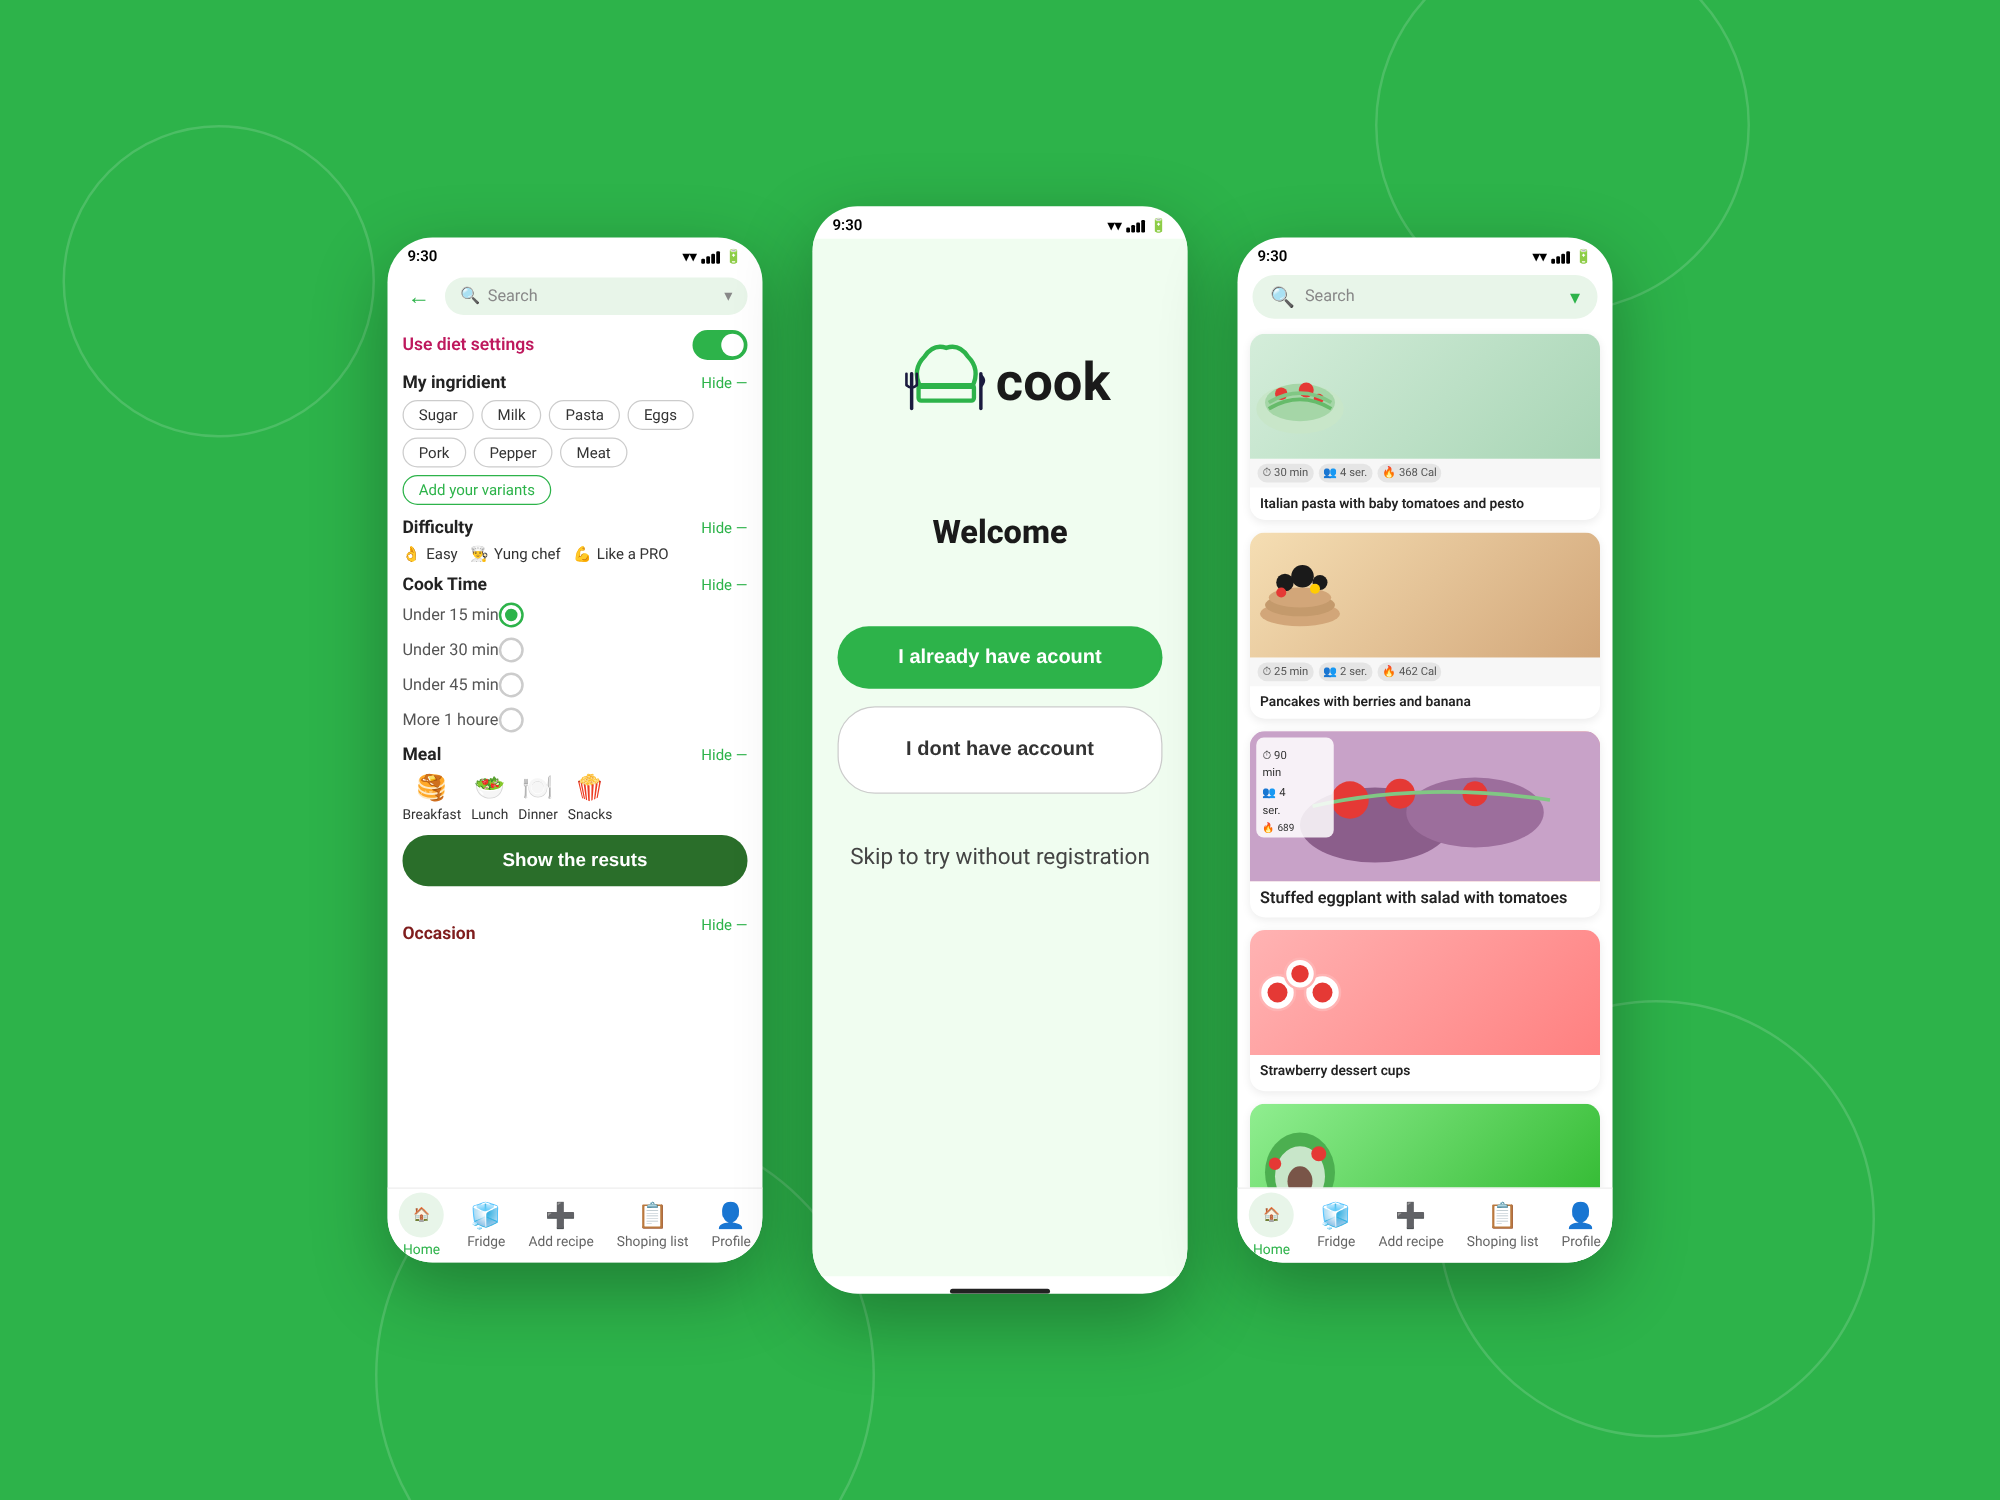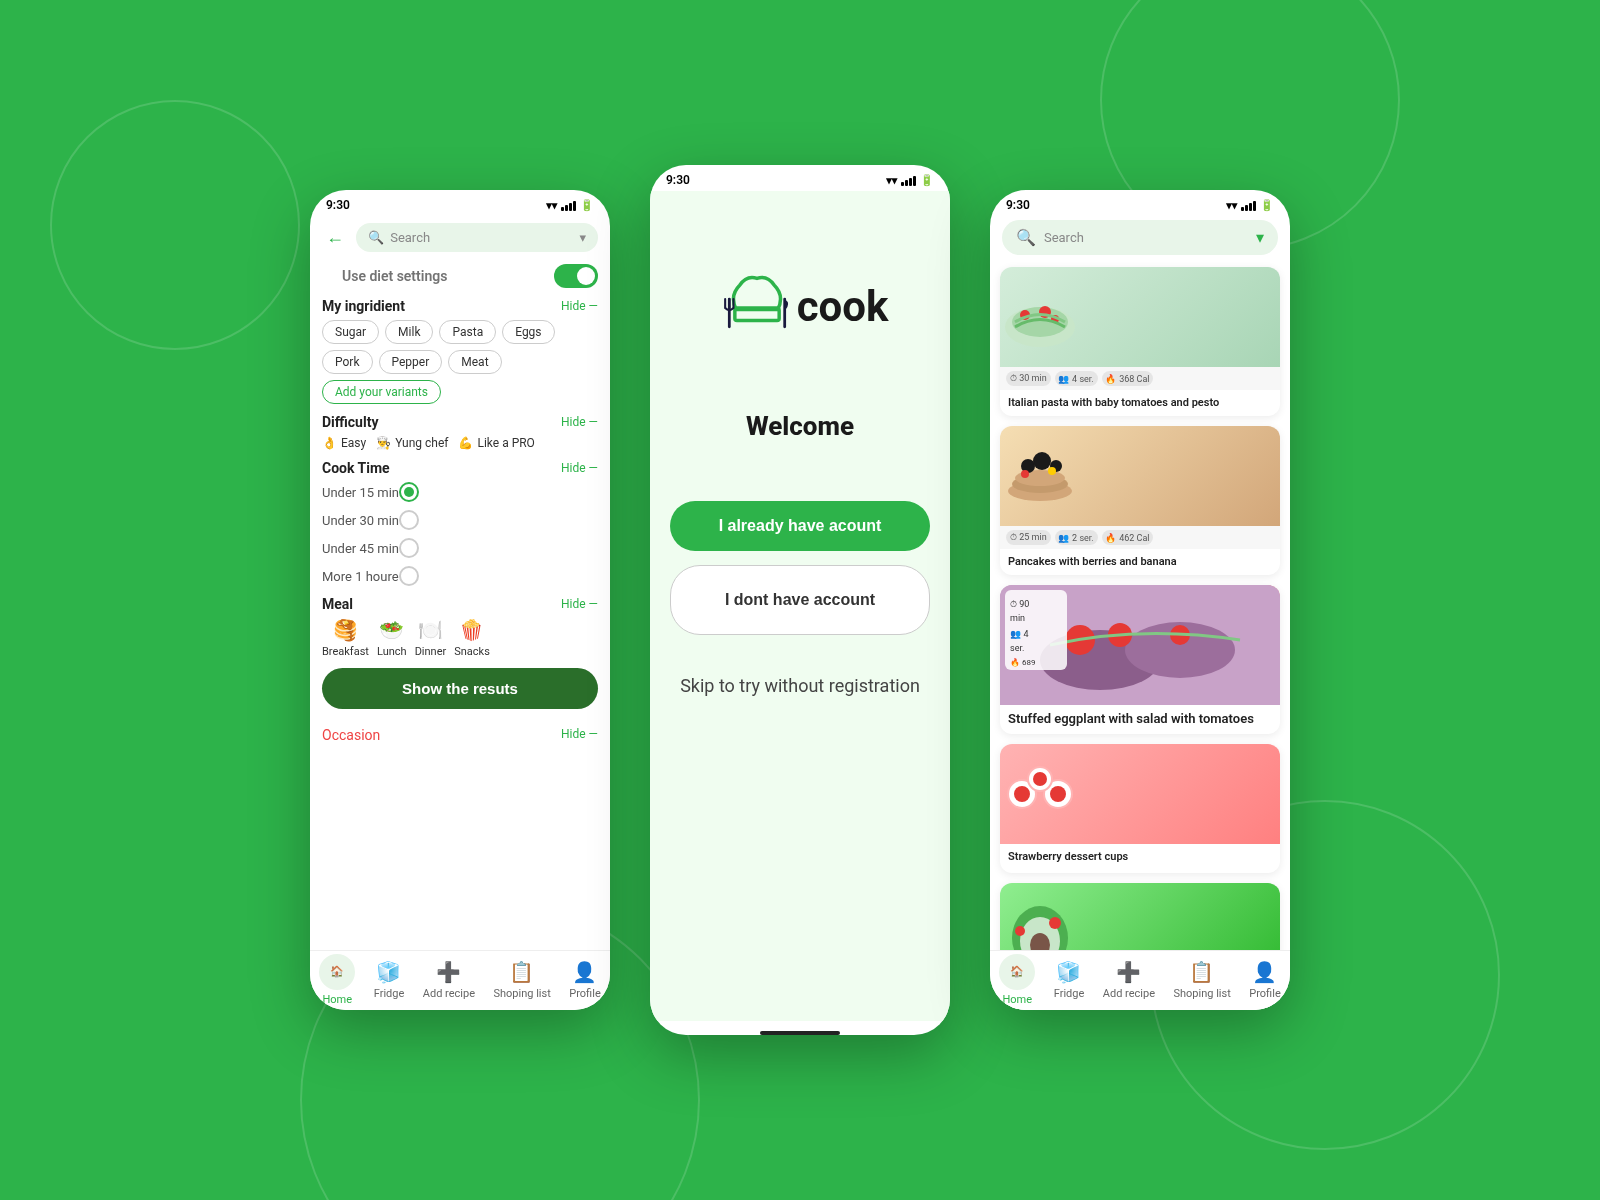--- a/index.html
+++ b/index.html
@@ -167,22 +167,21 @@
     .diet-toggle-row {
       display: flex;
       justify-content: space-between;
       align-items: center;
       margin: 6px 0 10px;
     }
 
     .diet-label {
       font-size: 14px;
       font-weight: 600;
-      color: #737373;
-      margin-left: 20px;
+      color: #be185d;
     }
 
     .toggle {
       width: 44px;
       height: 24px;
       background: #2db34a;
       border-radius: 12px;
       position: relative;
       cursor: pointer;
     }
@@ -516,23 +515,23 @@
     .food-img-strawberry {
       background: linear-gradient(135deg, #ffb3b3 0%, #ff8080 100%);
     }
     .food-img-avocado {
       background: linear-gradient(135deg, #90ee90 0%, #2eb82e 100%);
     }
 
     
     .occasion-row {
       font-size: 14px;
-      color: #ef4444;
-      font-weight: 400;
-      margin-top: 2px;
+      color: #7f1d1d;
+      font-weight: 700;
+      margin-top: 14px;
     }
   </style>
 </head>
 <body>
 
 <div class="bg-circle bg-circle-1"></div>
 <div class="bg-circle bg-circle-2"></div>
 <div class="bg-circle bg-circle-3"></div>
 <div class="bg-circle bg-circle-4"></div>
 

